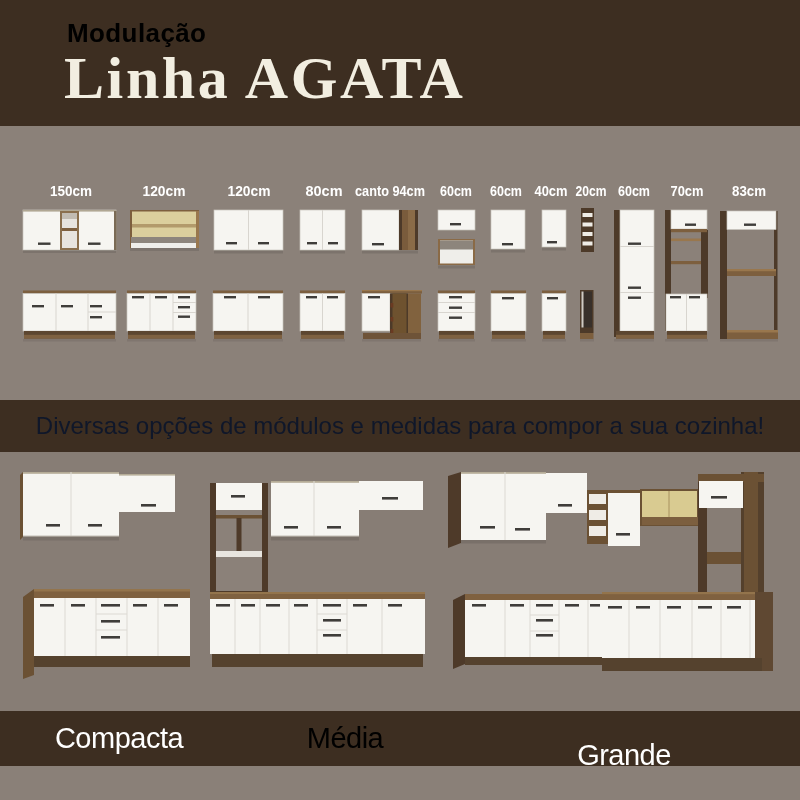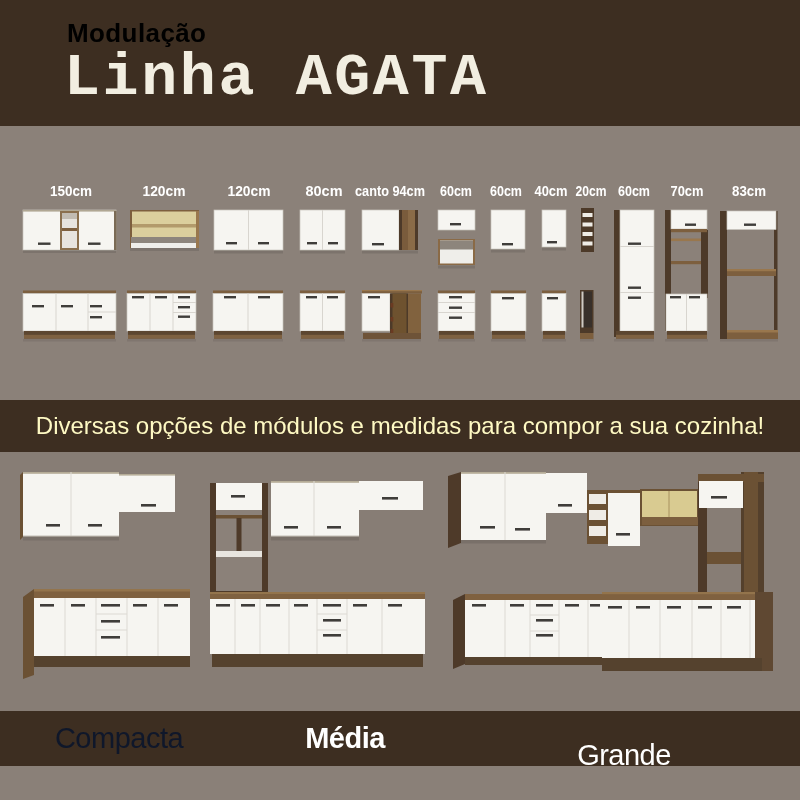--- a/index.html
+++ b/index.html
@@ -6,21 +6,21 @@
   body{width:800px;height:800px;overflow:hidden;background:#8b8179;font-family:"Liberation Sans",sans-serif;}
   .abs{position:absolute;}
 </style>
 </head>
 <body>
 
 <div class="abs" style="left:0;top:0;width:800px;height:126px;background:#3d2e21;"></div>
 
 <div class="abs" style="left:67px;top:18px;color:#000000;font-size:26px;font-weight:bold;letter-spacing:0.4px;">Modulação</div>
 
-<div class="abs" style="left:64px;top:44px;color:#f2eee1;font-size:60px;font-weight:bold;font-family:Liberation Mono, monospace;letter-spacing:2.6px;">Linha AGATA</div>
+<div class="abs" style="left:64px;top:44px;color:#f2eee1;font-size:60px;font-weight:bold;font-family:Liberation Serif, serif;letter-spacing:2.6px;">Linha AGATA</div>
 
 <div class="abs" style="left:0;top:126px;width:800px;height:274px;background:#8b8179;"></div>
 <svg id="modsvg" class="abs" style="left:0;top:126px;" width="800" height="274" viewBox="0 126 800 274">
 
 <text x="71.0" y="196" font-size="15" font-weight="bold" fill="#ffffff" text-anchor="middle" font-family="Liberation Sans, sans-serif" textLength="42" lengthAdjust="spacingAndGlyphs">150cm</text>
 <text x="164.0" y="196" font-size="15" font-weight="bold" fill="#ffffff" text-anchor="middle" font-family="Liberation Sans, sans-serif" textLength="43" lengthAdjust="spacingAndGlyphs">120cm</text>
 <text x="249.0" y="196" font-size="15" font-weight="bold" fill="#ffffff" text-anchor="middle" font-family="Liberation Sans, sans-serif" textLength="43" lengthAdjust="spacingAndGlyphs">120cm</text>
 <text x="324.0" y="196" font-size="15" font-weight="bold" fill="#ffffff" text-anchor="middle" font-family="Liberation Sans, sans-serif" textLength="37" lengthAdjust="spacingAndGlyphs">80cm</text>
 <text x="390.0" y="196" font-size="15" font-weight="bold" fill="#ffffff" text-anchor="middle" font-family="Liberation Sans, sans-serif" textLength="70" lengthAdjust="spacingAndGlyphs">canto 94cm</text>
 <text x="456.0" y="196" font-size="15" font-weight="bold" fill="#ffffff" text-anchor="middle" font-family="Liberation Sans, sans-serif" textLength="32" lengthAdjust="spacingAndGlyphs">60cm</text>
@@ -214,21 +214,21 @@
 <rect x="438.0" y="339.0" width="37.0" height="2.5" fill="#000000" opacity="0.08"></rect>
 <rect x="491.0" y="339.0" width="35.0" height="2.5" fill="#000000" opacity="0.08"></rect>
 <rect x="542.0" y="339.0" width="24.0" height="2.5" fill="#000000" opacity="0.08"></rect>
 <rect x="580.0" y="339.0" width="14.0" height="2.5" fill="#000000" opacity="0.08"></rect>
 <rect x="614.0" y="339.0" width="40.0" height="2.5" fill="#000000" opacity="0.08"></rect>
 <rect x="665.0" y="339.0" width="43.0" height="2.5" fill="#000000" opacity="0.08"></rect>
 <rect x="720.0" y="339.0" width="58.0" height="2.5" fill="#000000" opacity="0.08"></rect>
 </svg>
 
 <div class="abs" style="left:0;top:400px;width:800px;height:52px;background:#3d2e21;"></div>
-<div class="abs" style="left:0;top:412px;width:800px;text-align:center;color:#fef9c3;font-size:24px;white-space:nowrap;">Diversas opções de módulos e medidas para compor a sua cozinha!</div>
+<div class="abs" style="left:0;top:412px;width:800px;text-align:center;color:#0f172a;font-size:24px;white-space:nowrap;">Diversas opções de módulos e medidas para compor a sua cozinha!</div>
 
 <div class="abs" style="left:0;top:452px;width:800px;height:259px;background:#877d75;"></div>
 <svg id="kitsvg" class="abs" style="left:0;top:452px;" width="800" height="259" viewBox="0 452 800 259">
 
 <polygon points="20.0,475.0 23.0,472.0 23.0,537.0 20.0,540.0" fill="#6b5134"></polygon>
 <rect x="23.0" y="472.0" width="96.0" height="64.0" fill="#f6f5f1"></rect>
 <rect x="23.0" y="472.0" width="96.0" height="1.8" fill="#b5ac97"></rect>
 <line x1="71.0" y1="472.0" x2="71.0" y2="536.0" stroke="#dcd9d3" stroke-width="1.0"></line>
 
 <rect x="119.0" y="474.0" width="56.0" height="38.0" fill="#f6f5f1"></rect>
@@ -372,19 +372,19 @@
 <rect x="698.0" y="606.0" width="14.0" height="2.6" fill="#3f3d3a"></rect>
 <rect x="727.0" y="606.0" width="14.0" height="2.6" fill="#3f3d3a"></rect>
 
 <rect x="755.0" y="592.0" width="18.0" height="79.0" fill="#5f4832"></rect>
 
 <rect x="602.0" y="658.0" width="160.0" height="13.0" fill="#55422e"></rect>
 </svg>
 
 <div class="abs" style="left:0;top:711px;width:800px;height:55px;background:#3d2e21;"></div>
 
-<div class="abs" style="left:0;top:722px;width:238px;text-align:center;color:#0f172a;font-size:29px;letter-spacing:-0.5px;">Compacta</div>
-
-<div class="abs" style="left:238px;top:722px;width:214px;text-align:center;color:#ffffff;font-size:29px;letter-spacing:-0.5px;font-weight:bold;">Média</div>
+<div class="abs" style="left:0;top:722px;width:238px;text-align:center;color:#ffffff;font-size:29px;letter-spacing:-0.5px;">Compacta</div>
+
+<div class="abs" style="left:238px;top:722px;width:214px;text-align:center;color:#000000;font-size:29px;letter-spacing:-0.5px;">Média</div>
 
 <div class="abs" style="left:452px;top:722px;width:344px;text-align:center;color:#ffffff;font-size:29px;letter-spacing:-0.5px;margin-top:17px;">Grande</div>
 
 <div class="abs" style="left:0;top:766px;width:800px;height:34px;background:#8a8078;"></div>
 
 </body></html>

